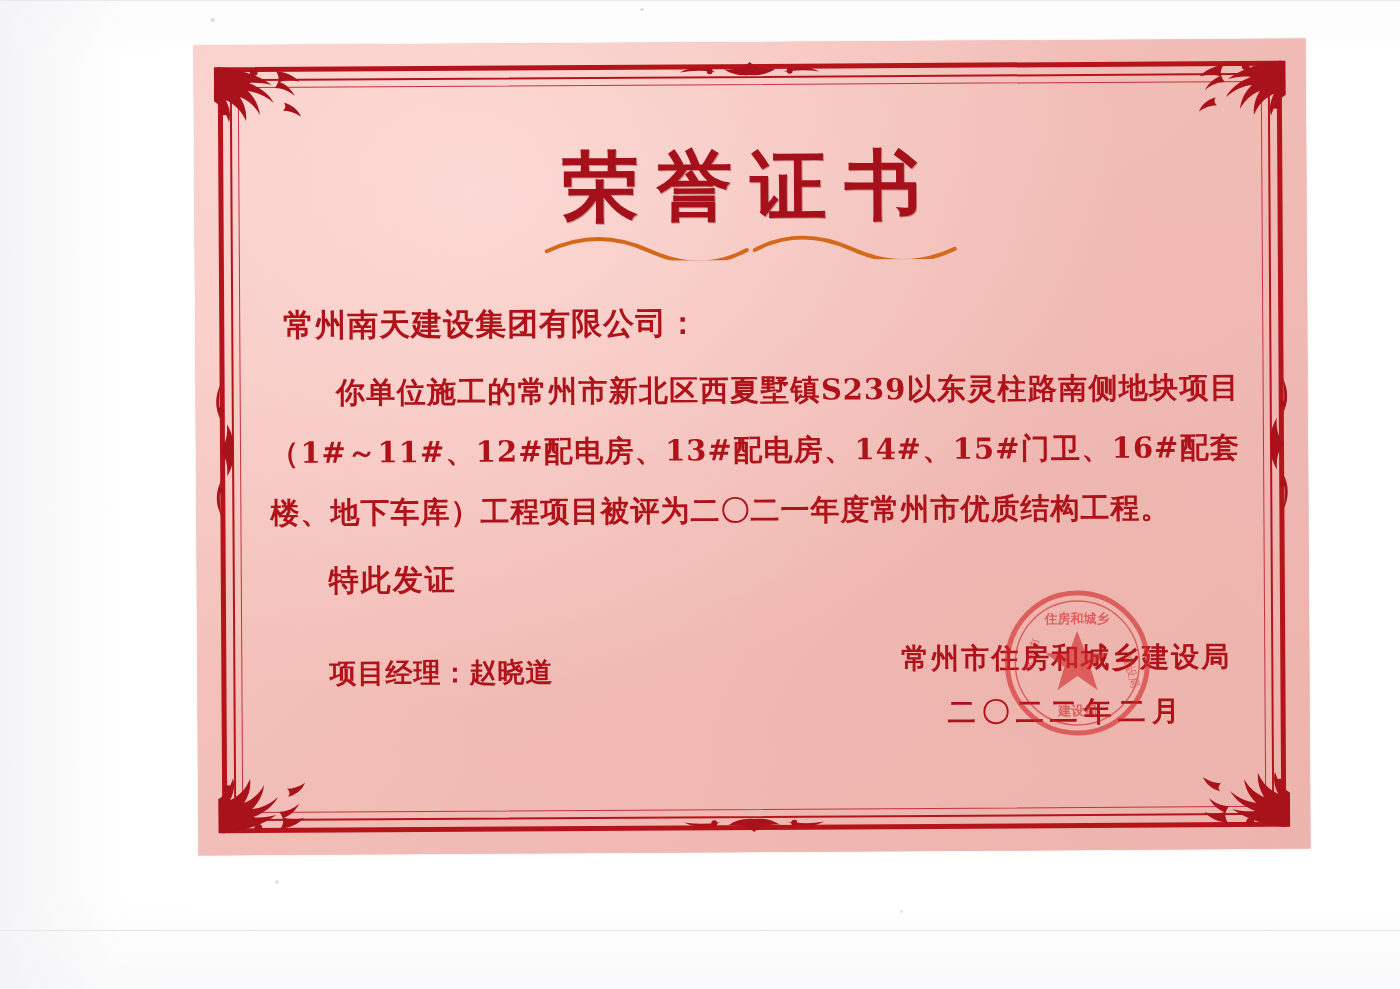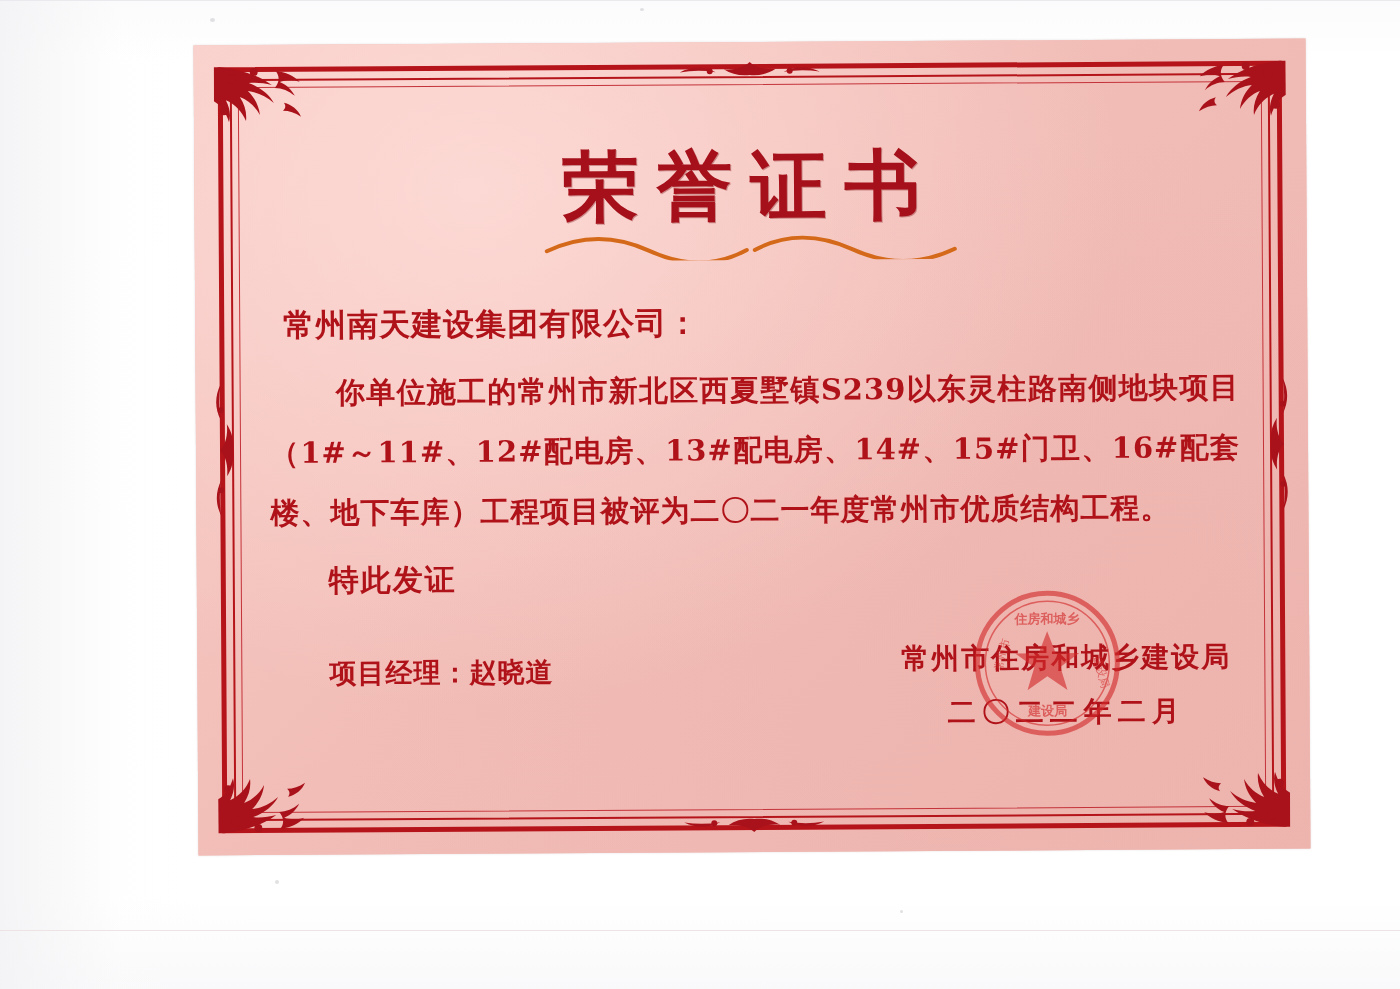--- a/index.html
+++ b/index.html
@@ -187,21 +187,21 @@
     font-size: 28px;
     font-weight: 700;
     color: #b01219;
     font-family: "DejaVu Sans", "Liberation Sans", sans-serif;
     letter-spacing: 6px;
   }
 
   
   .seal {
     position: absolute;
-    left: 712px;
+    left: 742px;
     top: -38px;
     width: 152px;
     height: 152px;
     opacity: .62;
     pointer-events: none;
   }
   .seal svg { width: 100%; height: 100%; display: block; }
 </style>
 </head>
 <body>

